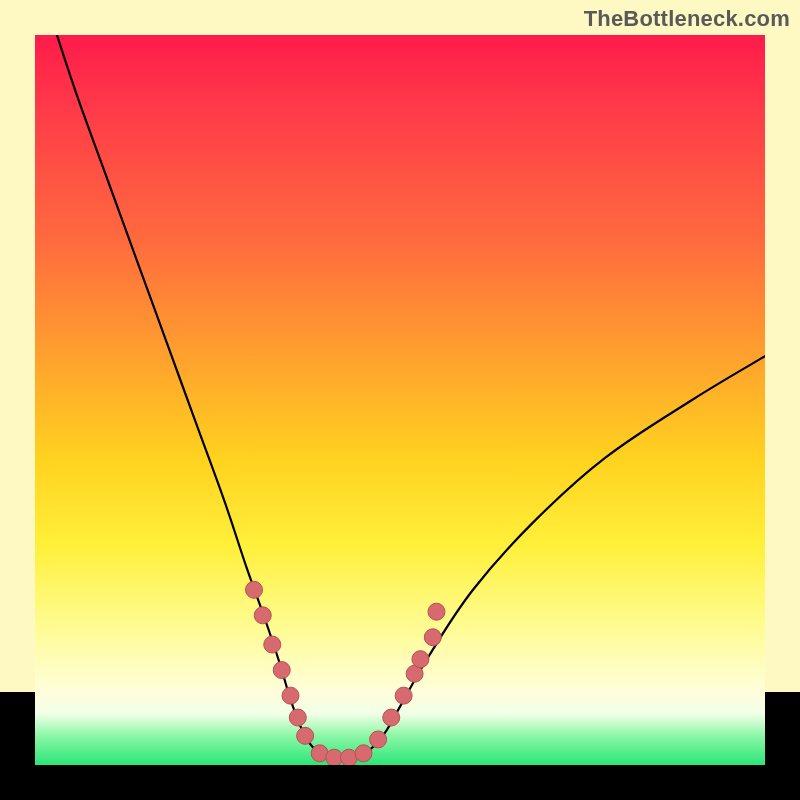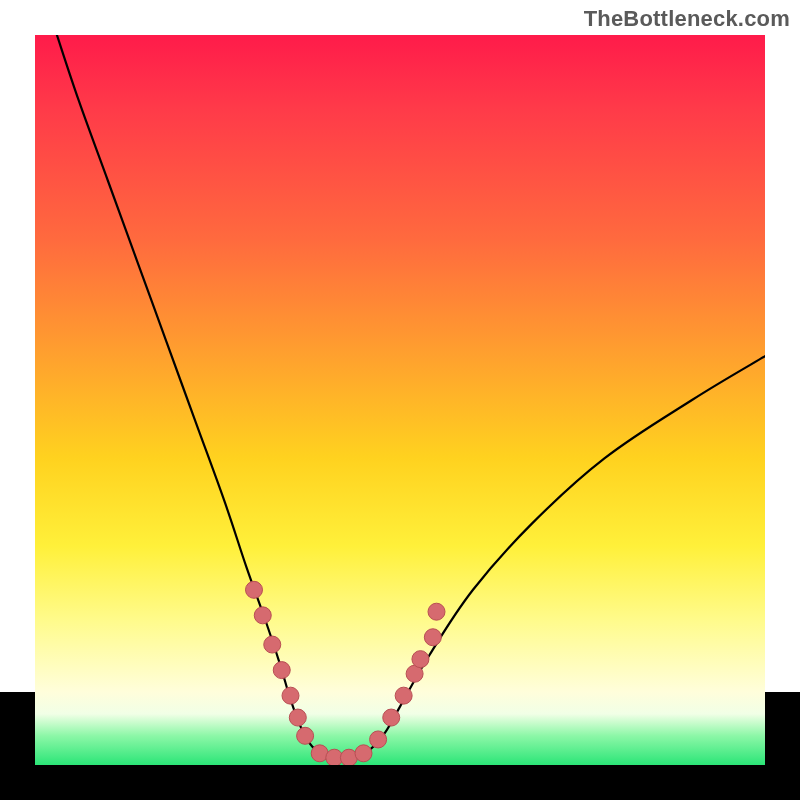--- a/index.html
+++ b/index.html
@@ -8,21 +8,21 @@
     width: 800px;
     height: 800px;
     background: #000;
     overflow: hidden;
     font-family: Arial, Helvetica, sans-serif;
   }
   .stage {
     position: relative;
     width: 800px;
     height: 692px;
-    background: #ffffff;
+    background: #fef9c3;
   }
   .plot {
     position: absolute;
     left: 35px;
     top: 35px;
     width: 730px;
     height: 730px;
     overflow: hidden;
   }
   .gradient {

